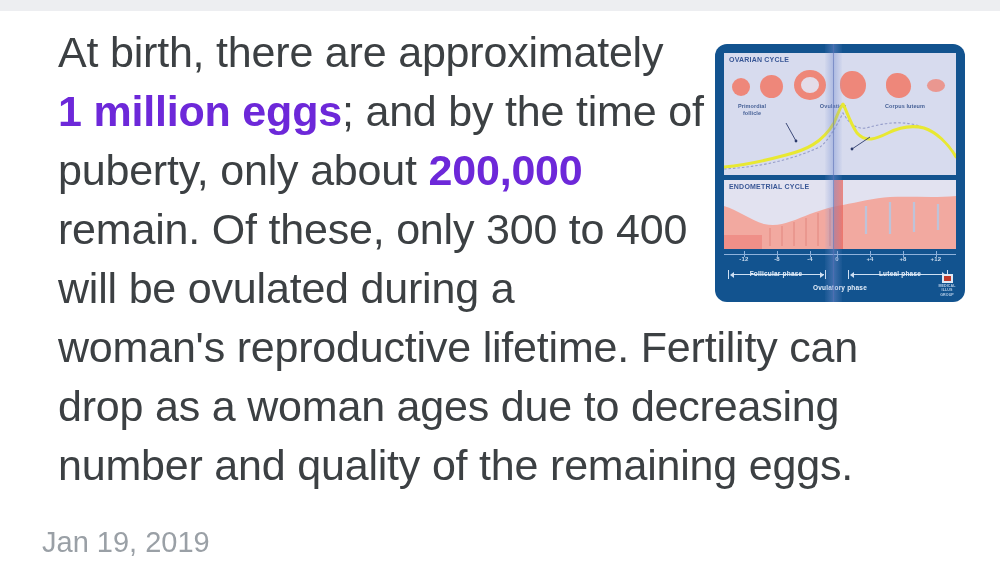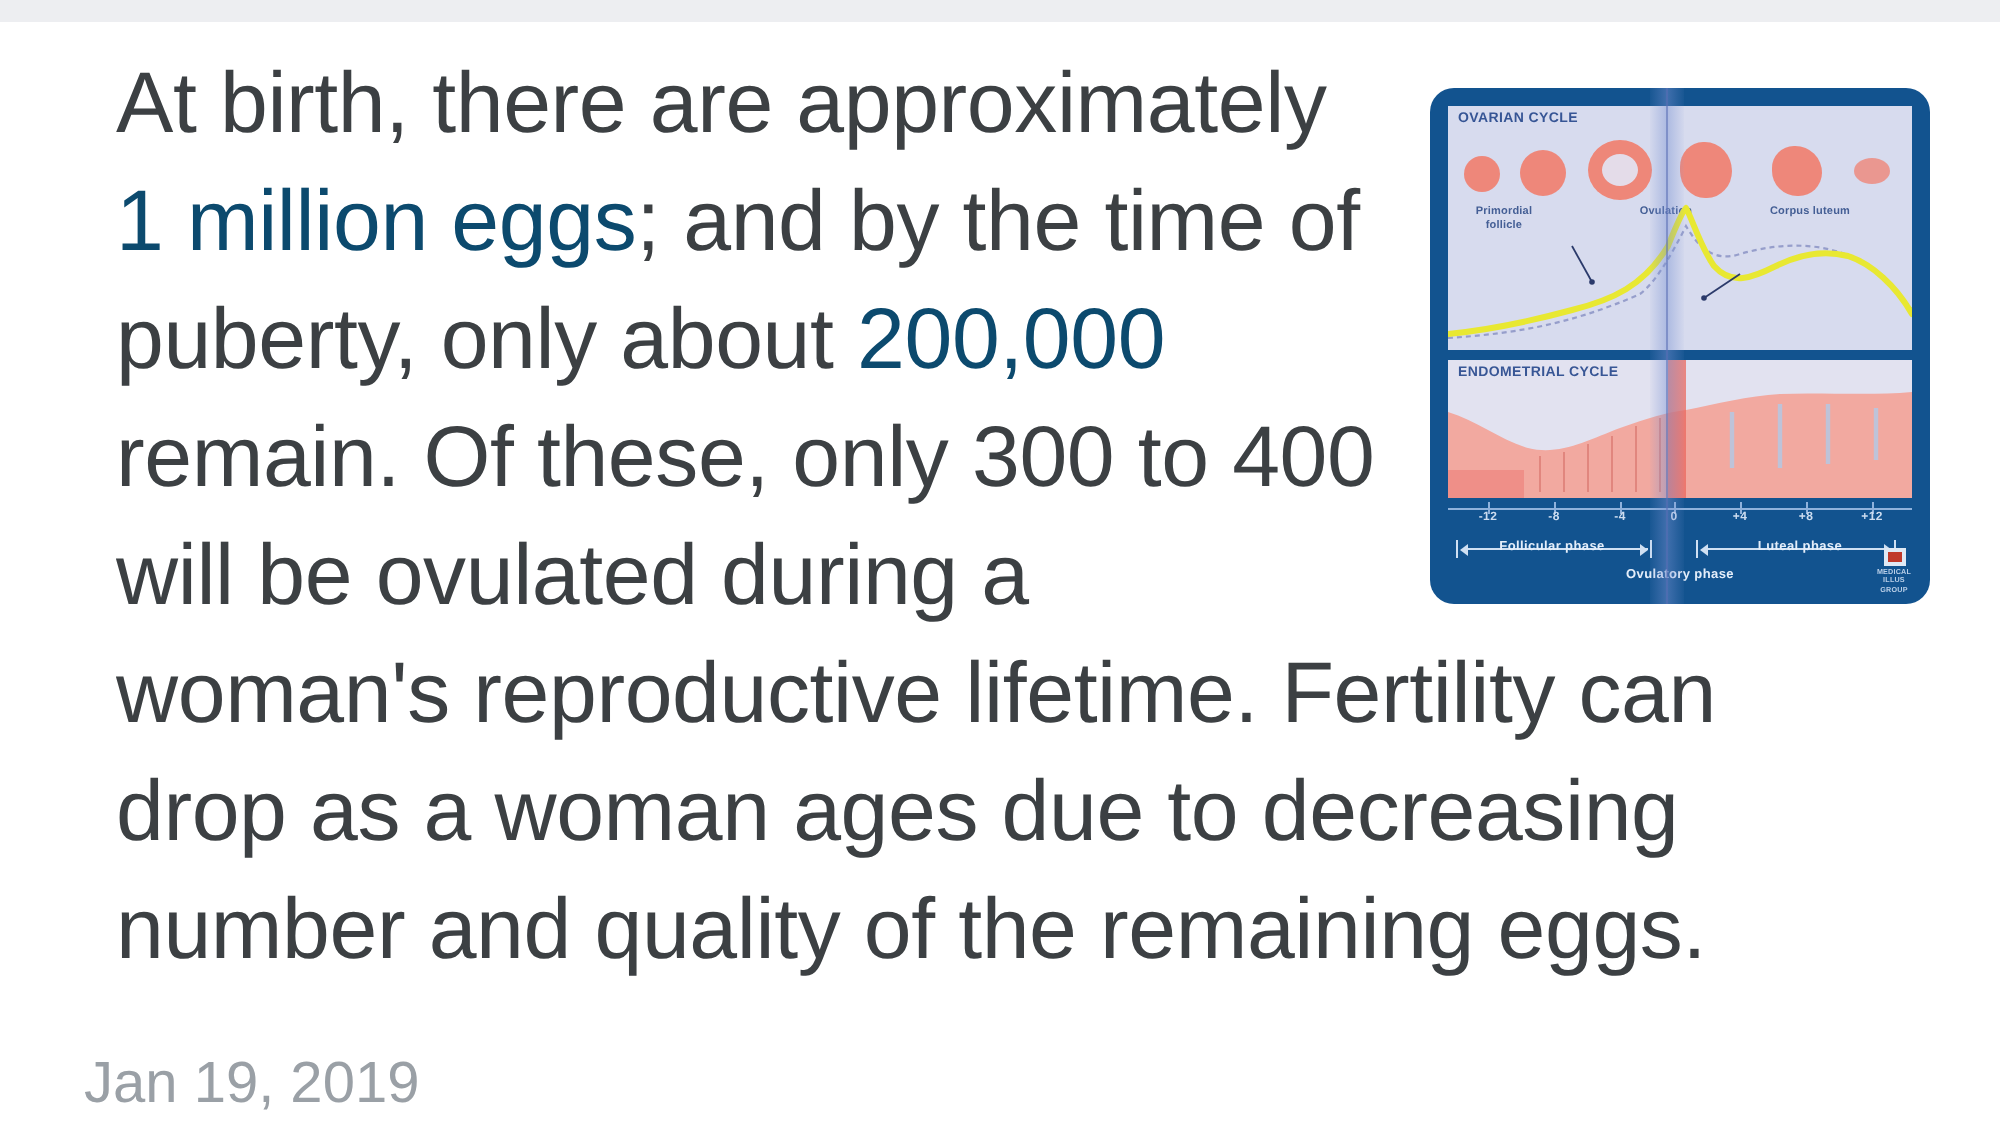--- a/index.html
+++ b/index.html
@@ -44,22 +44,22 @@
     width: 840px;
     font-size: 43px;
     line-height: 59px;
     color: #3c4043;
     letter-spacing: -0.2px;
     font-weight: 400;
     white-space: pre-wrap;
     margin-left: 16px;
   }
   .answer-text b {
-    font-weight: 400;
-    color: #0c4a6e;
+    font-weight: 700;
+    color: #6d28d9;
   }
 
   
   .snippet-date {
     position: absolute;
     left: 42px;
     top: 513px;
     font-size: 29px;
     line-height: 36px;
     color: #9aa0a6;

